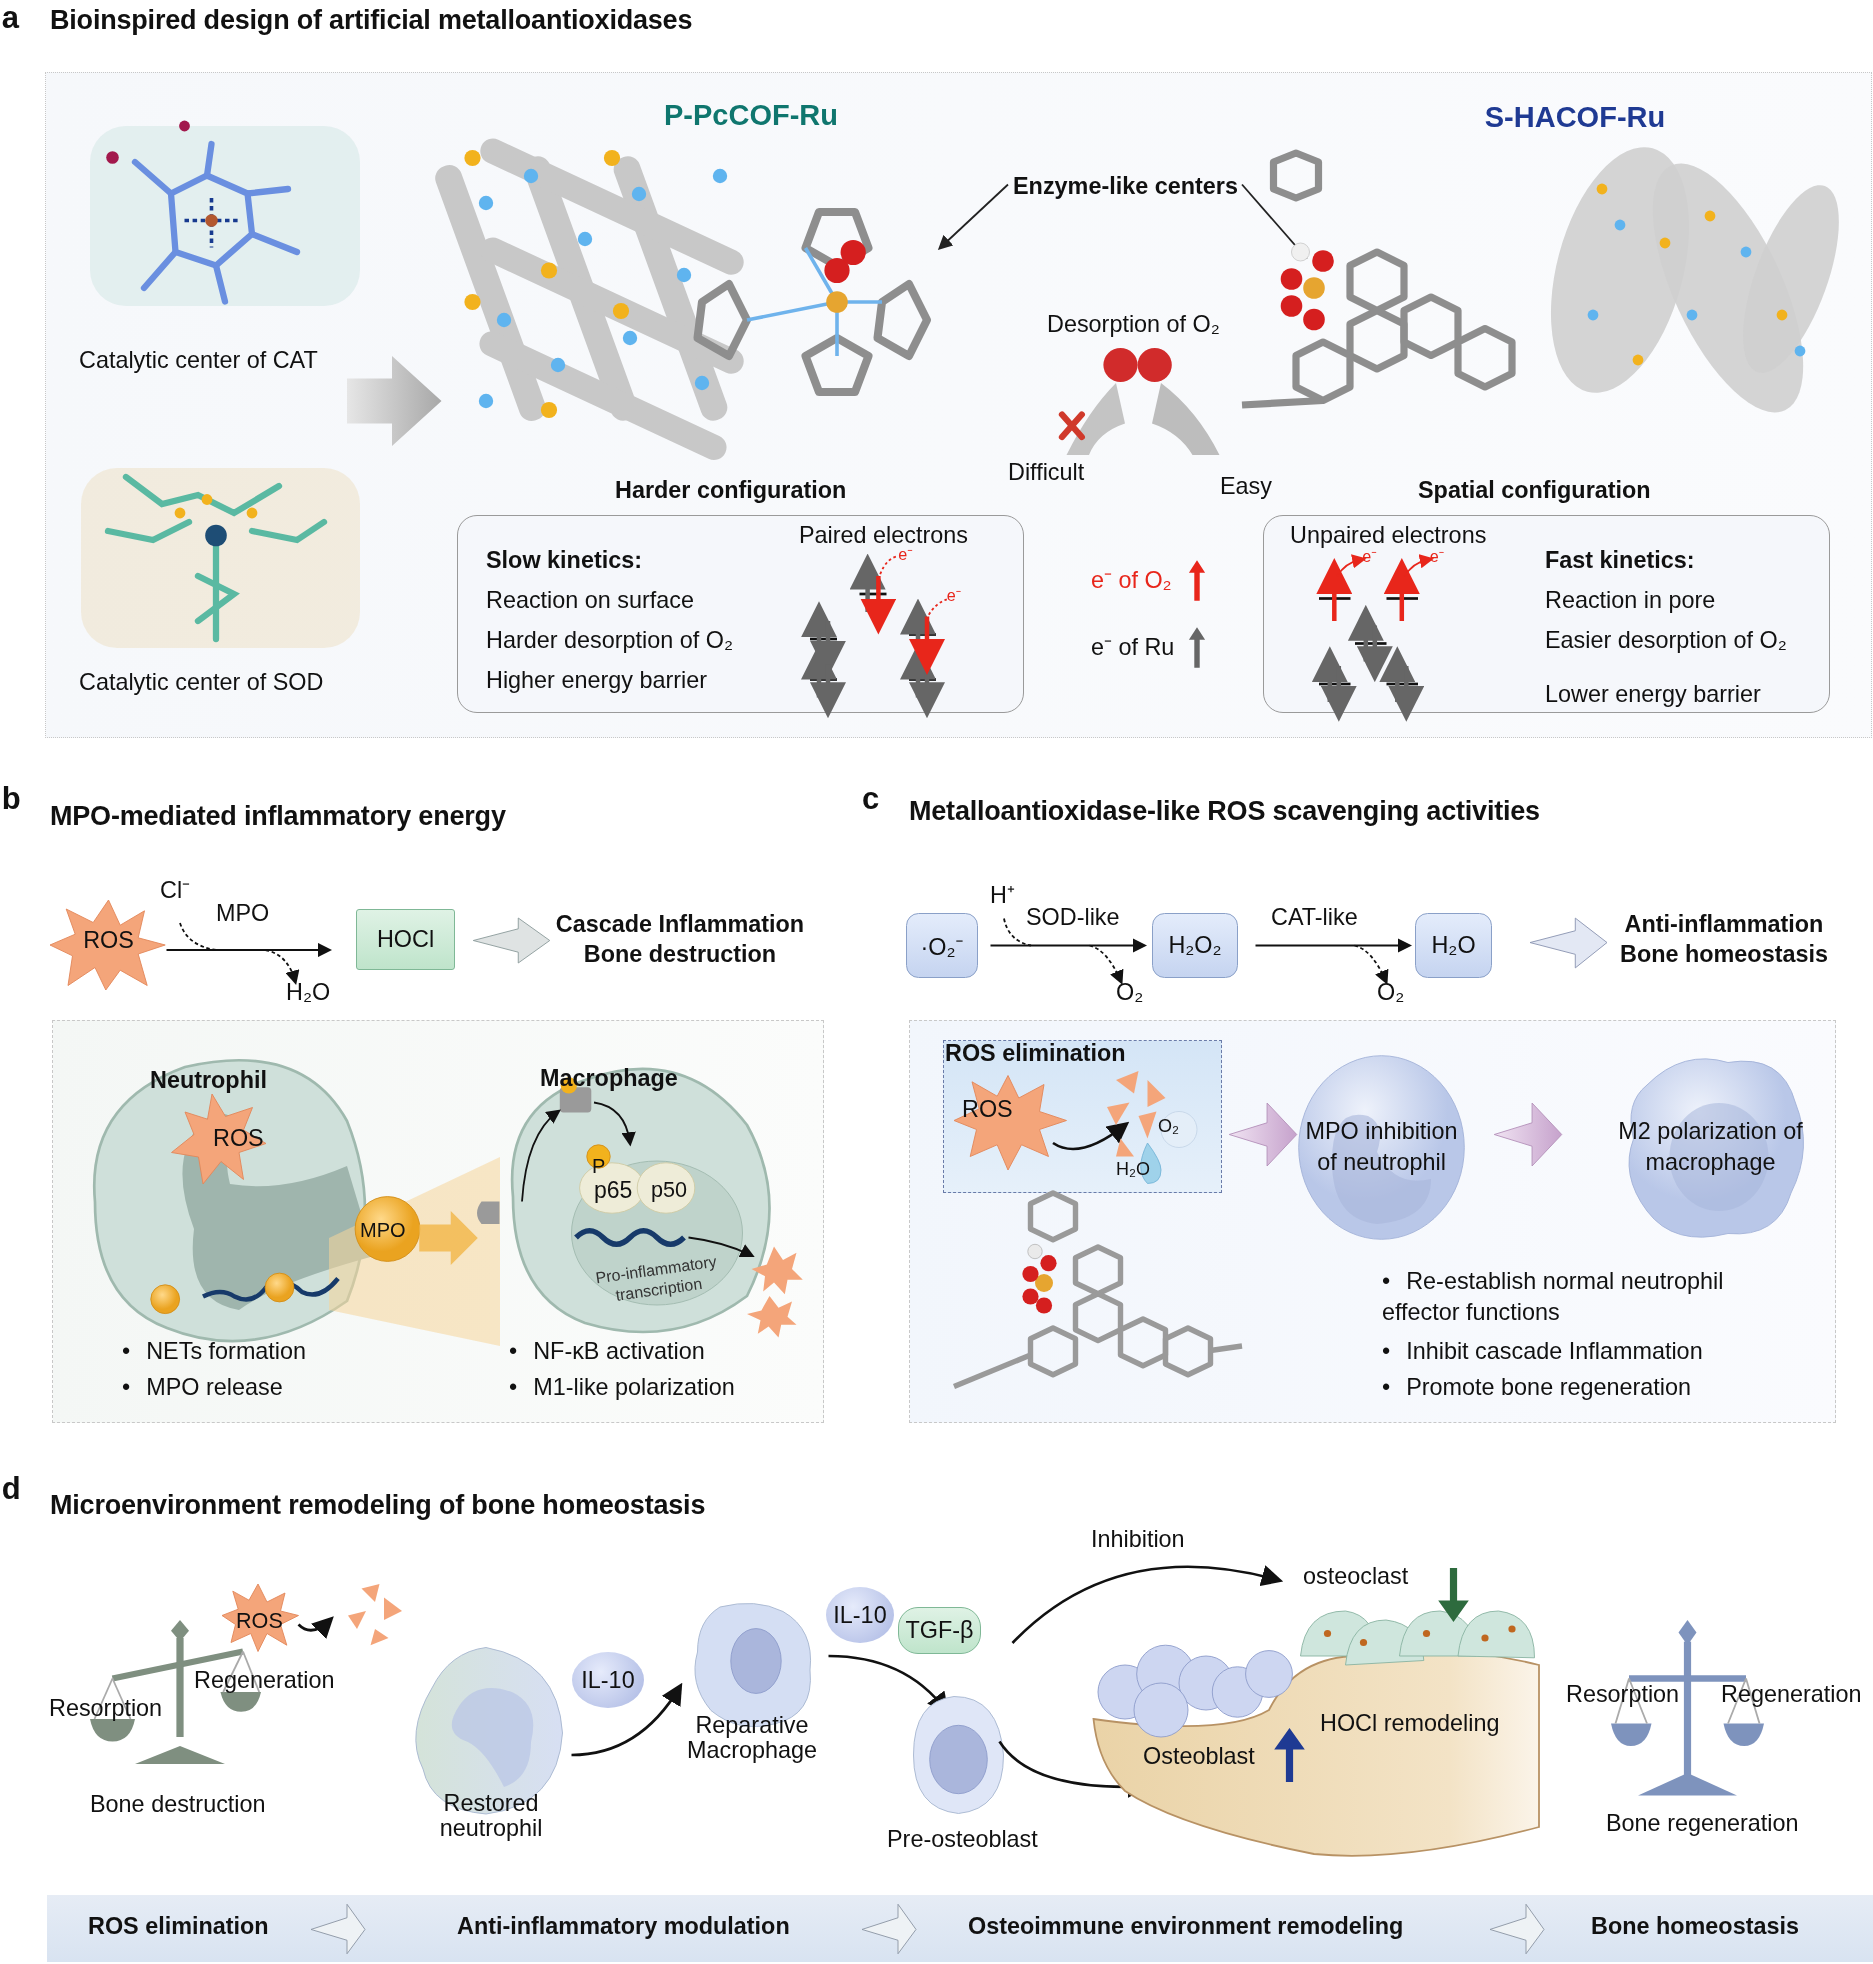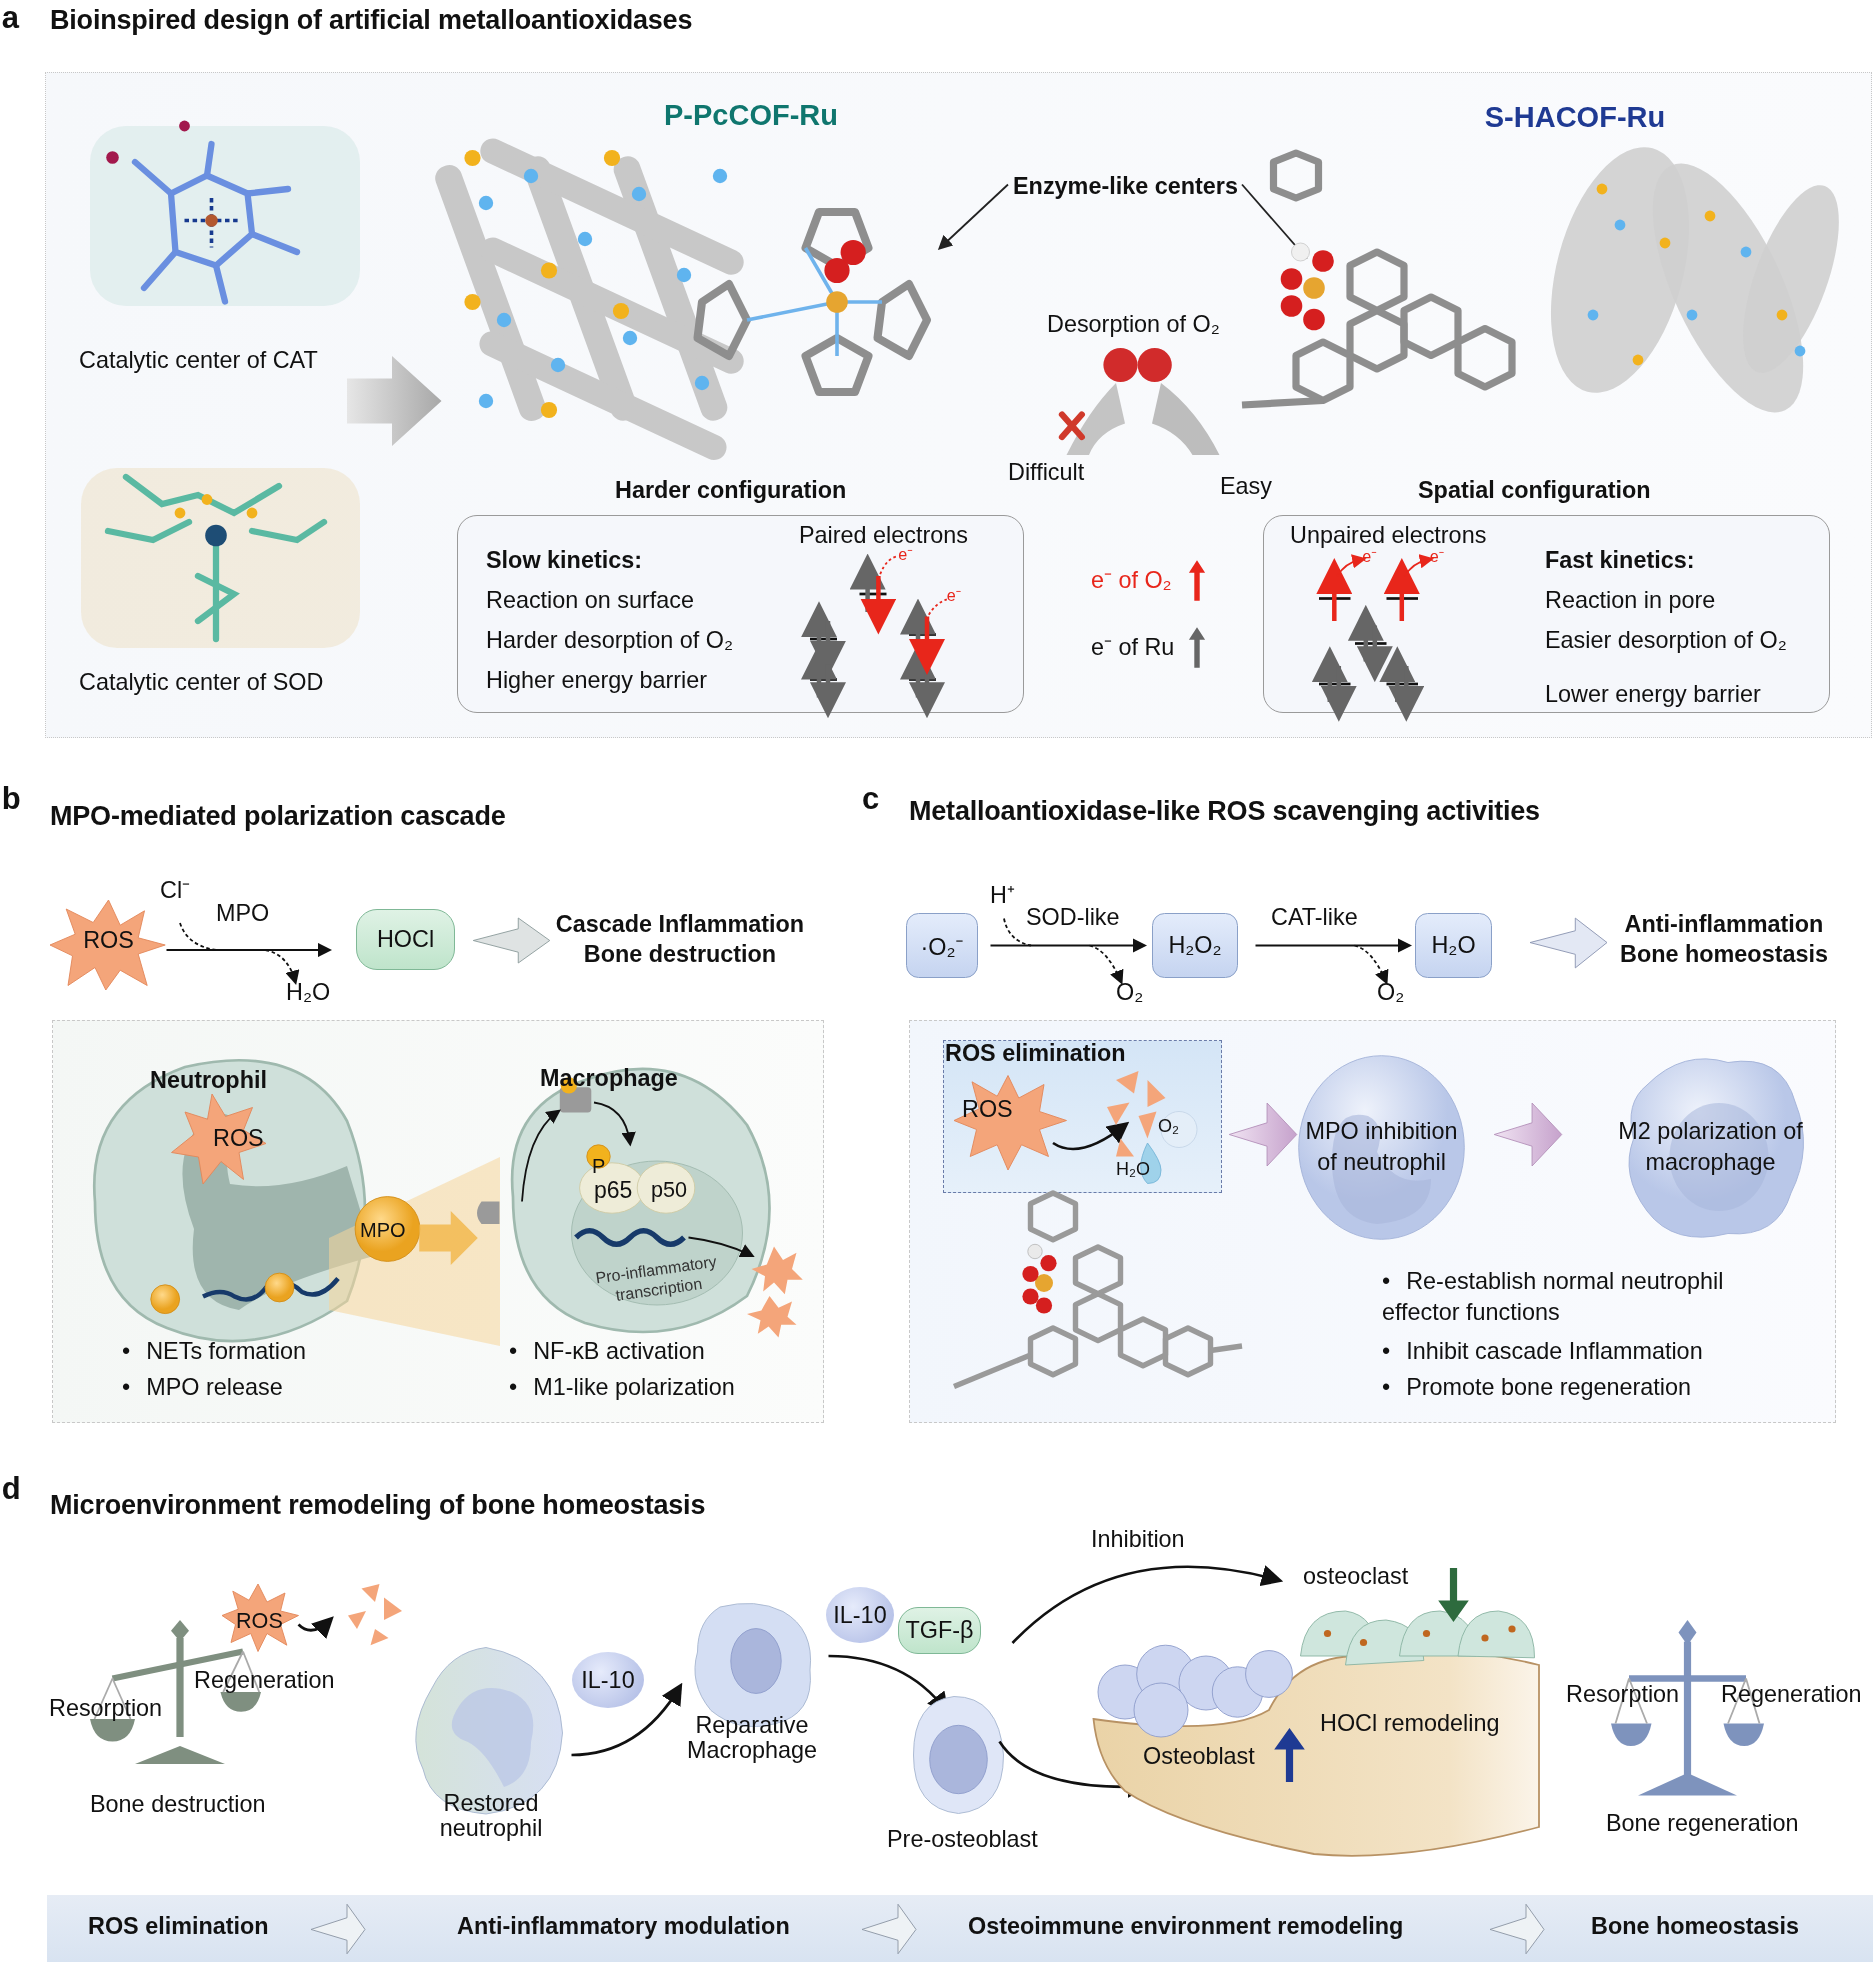--- a/index.html
+++ b/index.html
@@ -6,21 +6,21 @@
   body{width:1873px;height:1965px;position:relative;overflow:hidden;font-family:"Liberation Sans",sans-serif;color:#111;}
   .abs{position:absolute;}
   .panel-letter{position:absolute;font-weight:bold;font-size:31px;}
   .panel-title{position:absolute;font-weight:bold;font-size:27px;letter-spacing:-0.2px;}
   .dash-box{position:absolute;border:1.8px dashed #c8c8c8;box-sizing:border-box;}
   .txt{position:absolute;font-size:23.4px;white-space:nowrap;}
   .bold{font-weight:bold;}
   .center{text-align:center;}
   .info-box{position:absolute;border:1.8px solid #9a9a9a;border-radius:20px;background:#f5f7fb;box-sizing:border-box;}
   .chem-box{position:absolute;border:1.8px solid #8aa0c8;border-radius:12.6px;background:linear-gradient(#e4ecfb,#c5d4f0);box-sizing:border-box;display:flex;align-items:center;justify-content:center;font-size:23.4px;}
-  .green-box{position:absolute;border:1.8px solid #7fb896;border-radius:21px;background:linear-gradient(#dff2e5,#bfe4cb);box-sizing:border-box;display:flex;align-items:center;justify-content:center;font-size:23.4px;}
+  .green-box{position:absolute;border:1.8px solid #7fb896;border-radius:3px;background:linear-gradient(#dff2e5,#bfe4cb);box-sizing:border-box;display:flex;align-items:center;justify-content:center;font-size:23.4px;}
   .pill{position:absolute;border-radius:50%;background:radial-gradient(circle at 40% 35%,#e6ebfb,#a9b6e2);display:flex;align-items:center;justify-content:center;font-size:23.4px;}
   .bullet{position:absolute;font-size:23.4px;white-space:nowrap;}
   .bullet::before{content:"•";margin-right:16px;}
   svg{position:absolute;overflow:visible;}
   .bottom-bar{position:absolute;left:47px;top:1895px;width:1826px;height:67px;background:linear-gradient(#e6ecf5,#d8e3f1);}
 </style>
 </head>
 <body>
 
 <div class="panel-letter" style="left:1.8px;top:0px;">a</div>
@@ -279,21 +279,21 @@
     <line x1="62" y1="125" x2="62" y2="82" marker-end="url(#gu)"></line>
       <line x1="72" y1="85" x2="72" y2="128" marker-end="url(#gu)"></line>
     <line x1="22" y1="170" x2="22" y2="128" marker-end="url(#gu)"></line>
       <line x1="32" y1="130" x2="32" y2="172" marker-end="url(#gu)"></line>
     <line x1="97" y1="170" x2="97" y2="128" marker-end="url(#gu)"></line>
       <line x1="107" y1="130" x2="107" y2="172" marker-end="url(#gu)"></line>
   </g>
 </svg>
 
 <div class="panel-letter" style="left:1.8px;top:781px;">b</div>
-<div class="panel-title" style="left:50px;top:801px;">MPO-mediated polarization cascade</div>
+<div class="panel-title" style="left:50px;top:801px;">MPO-mediated inflammatory energy</div>
 
 <svg style="left:50px;top:900px;" width="117" height="90" viewBox="0 0 130 100">
   <polygon points="65,0 78,28 105,12 98,42 128,50 98,60 108,95 78,78 62,100 50,75 20,95 25,62 0,50 28,38 18,10 48,25" fill="#f4a57a" stroke="#e28759"></polygon>
 </svg>
 <div class="txt center" style="left:50px;top:927px;width:117px;">ROS</div>
 <div class="txt" style="left:160px;top:873px;">Cl⁻</div>
 <div class="txt" style="left:216px;top:900px;">MPO</div>
 <svg style="left:162px;top:905px;" width="180" height="81" viewBox="0 0 200 90">
   <defs>
       <marker id="bk" markerWidth="8" markerHeight="8" refX="6" refY="4" orient="auto">

